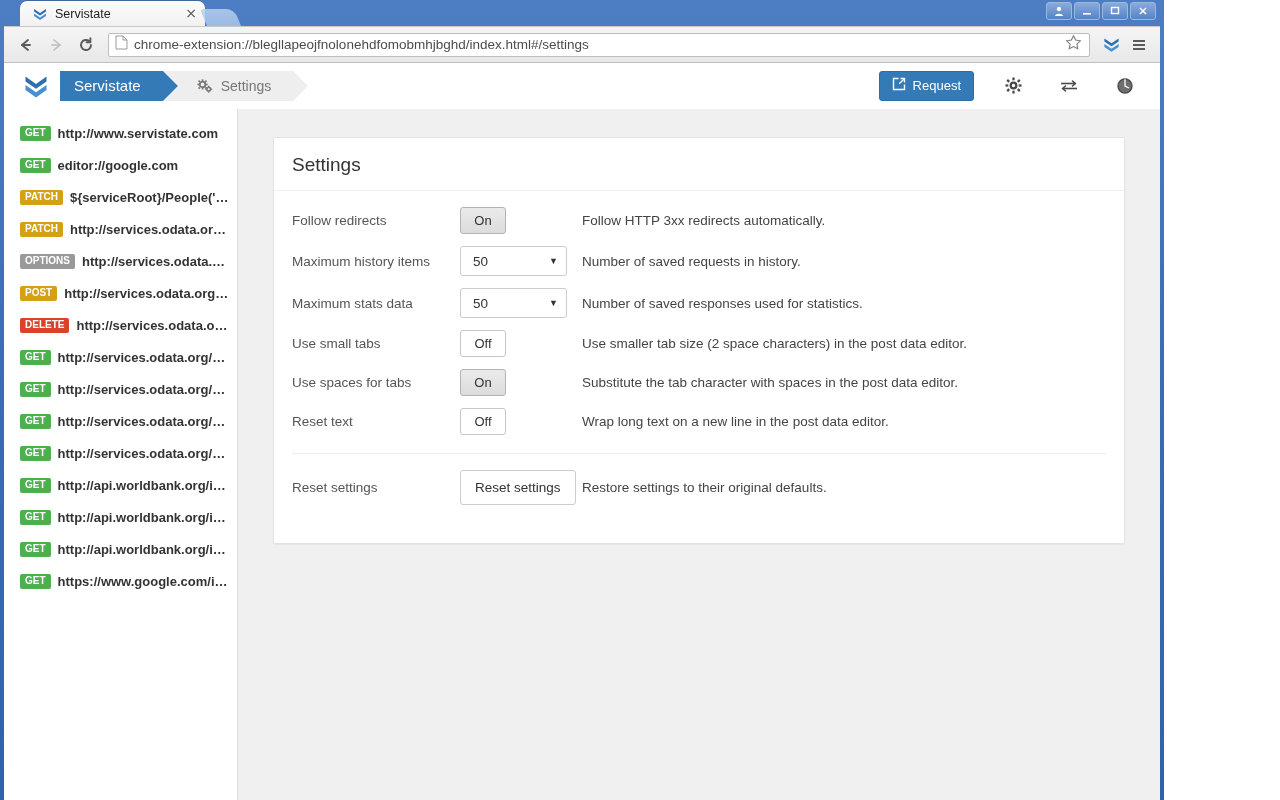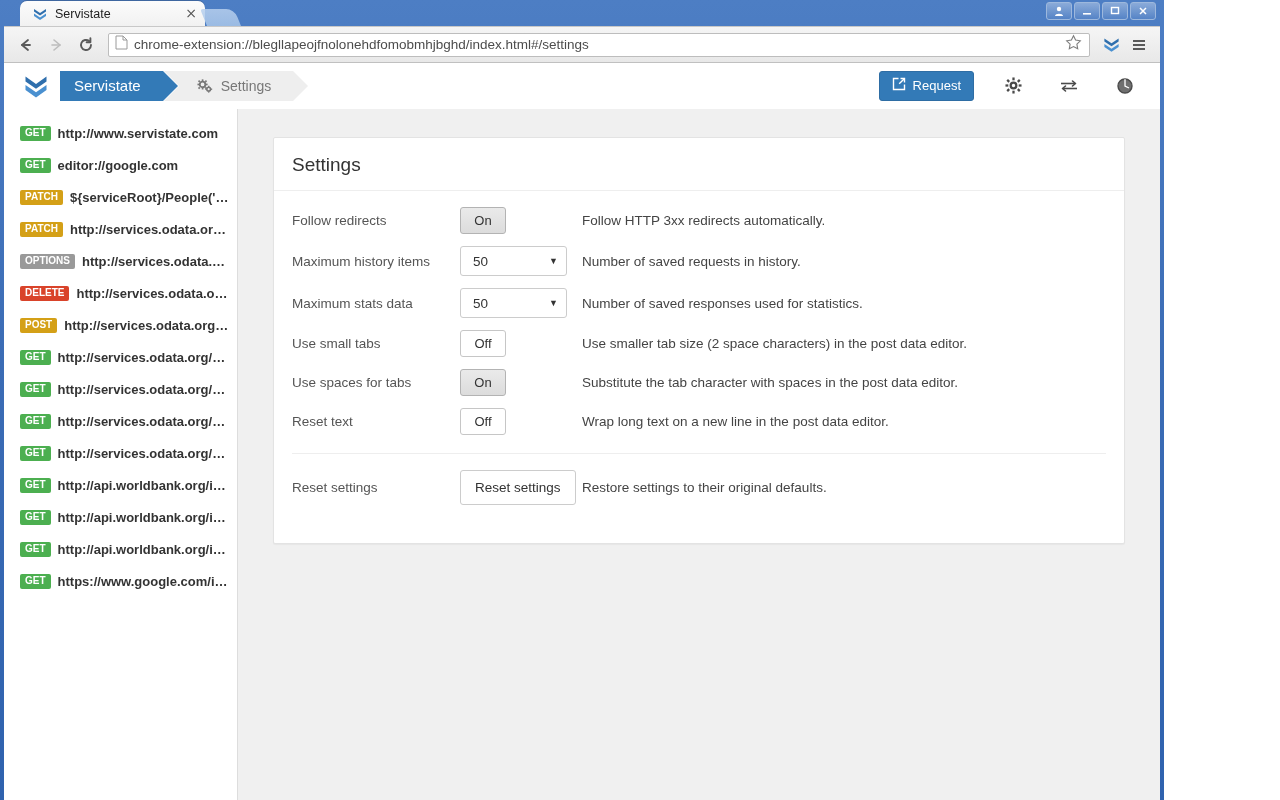--- a/index.html
+++ b/index.html
@@ -463,26 +463,26 @@
               </div>
               <div class="hist-item">
                 <span class="verb" style="background: rgb(212, 160, 23);">PATCH</span>
                 <span class="hist-url">http://services.odata.org…</span>
               </div>
               <div class="hist-item">
                 <span class="verb" style="background: rgb(153, 153, 153);">OPTIONS</span>
                 <span class="hist-url">http://services.odata.o…</span>
               </div>
               <div class="hist-item">
+                <span class="verb" style="background: rgb(212, 160, 23);">POST</span>
+                <span class="hist-url">http://services.odata.org/…</span>
+              </div>
+              <div class="hist-item">
                 <span class="verb" style="background: rgb(217, 67, 42);">DELETE</span>
                 <span class="hist-url">http://services.odata.or…</span>
-              </div>
-              <div class="hist-item">
-                <span class="verb" style="background: rgb(212, 160, 23);">POST</span>
-                <span class="hist-url">http://services.odata.org/…</span>
               </div>
               <div class="hist-item">
                 <span class="verb" style="background: rgb(76, 175, 80);">GET</span>
                 <span class="hist-url">http://services.odata.org/V…</span>
               </div>
               <div class="hist-item">
                 <span class="verb" style="background: rgb(76, 175, 80);">GET</span>
                 <span class="hist-url">http://services.odata.org/V…</span>
               </div>
               <div class="hist-item">

